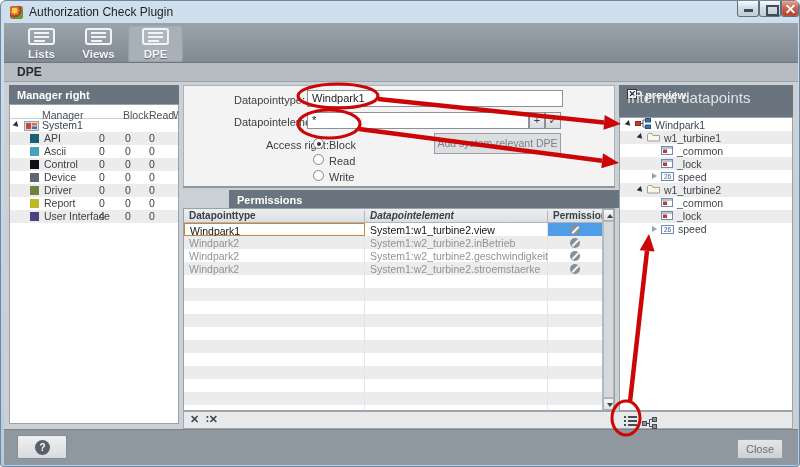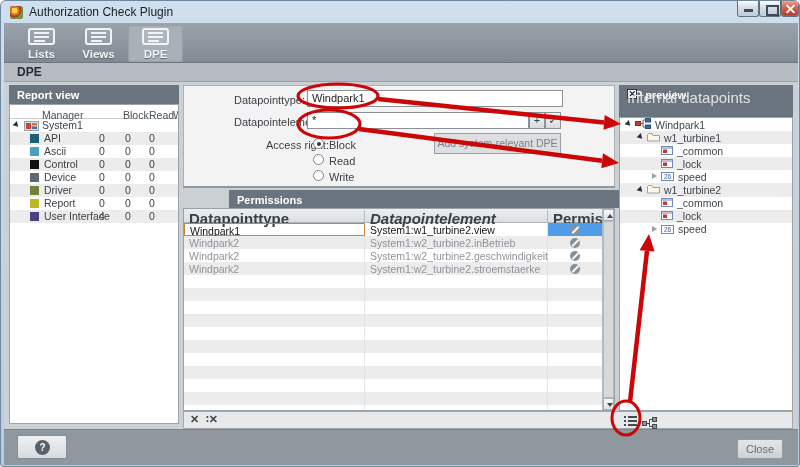--- a/index.html
+++ b/index.html
@@ -58,21 +58,21 @@
   .form-lbl { position:absolute; font-size:11px; color:#3a3f45; }
   .tinput { position:absolute; height:17px; background:#fff; border:1px solid #8a9197; font-size:11px; color:#222; padding:1px 0 0 4px; }
   .sq-btn { position:absolute; width:16px; height:17px; background:linear-gradient(#f2f3f4,#d9dcdf); border:1px solid #8a9197; font-size:11px; color:#3c4247; text-align:center; line-height:15px; }
   .radio { position:absolute; width:11px; height:11px; border:1px solid #7e858c; border-radius:50%; background:#fff; }
   .radio.checked::before { content:""; position:absolute; left:2.5px; top:2.5px; width:4px; height:4px; border-radius:50%; background:#2f363c; }
   .add-dpe { position:absolute; left:250px; top:47px; width:127px; height:21px; background:#dcdee0; border:1px solid #989ea4; font-size:10.5px; color:#7b8187; text-align:center; line-height:19px; }
   .form-split { position:absolute; left:179px; top:104px; width:432px; height:2px; background:#8f979e; }
   
   .perm-header { left:179px; top:108px; width:432px; height:18px;margin-left:46px; }
   .perm-body { position:absolute; left:179px; top:126px; width:432px; height:203px; background:#fff; border:1px solid #99a1a9; overflow:hidden; }
-  .perm-headrow { position:relative; height:14px; background:linear-gradient(#eceef0,#dcdfe2); border-bottom:1px solid #aeb3b8; font-size:15px; font-weight:bold; color:#3a3f44; }
+  .perm-headrow { position:relative; height:14px; background:linear-gradient(#eceef0,#dcdfe2); border-bottom:1px solid #aeb3b8; font-size:10px; font-weight:bold; color:#3a3f44; }
   .perm-headrow span { position:absolute; top:1px; padding-left:5px; }
   .ph1 { left:0; width:181px; border-right:1px solid #b4b9be; height:13px; }
   .ph2 { left:181px; width:183px; border-right:1px solid #b4b9be; height:13px;font-style:italic; }
   .ph3 { left:364px; width:54px; }
   .perm-row { position:relative; height:13px; font-size:10.5px; color:#8f9398; }
   .perm-row .c1 { position:absolute; left:0; top:0; width:181px; height:13px; padding:1px 0 0 5px; border-right:1px solid #e2e4e7; }
   .perm-row .c2 { position:absolute; left:181px; top:0; width:183px; height:13px; padding:1px 0 0 5px; border-right:1px solid #e2e4e7; }
   .perm-row .c3 { position:absolute; left:364px; top:0; width:54px; height:13px; }
   .perm-row.sel { color:#141414; }
   .perm-row.sel .c1 { border:1px solid #c8853c; }
@@ -154,21 +154,21 @@
     </div>
   </div>
 
   <div class="section-header">
     <span>DPE</span>
   </div>
 
   <div class="main">
 
     <div class="panel-header mgr-header">
-      <span>Report view</span>
+      <span>Manager right</span>
     </div>
     <div class="mgr-body">
       <div class="mgr-headrow">
         <span style="left:4px;">Manager</span>
         <span style="left:85px;">Block</span>
         <span style="left:111px;">Read</span>
         <span style="left:135px;">Write</span>
       </div>
       <div class="mgr-root">
         <span class="exp-open"></span>

